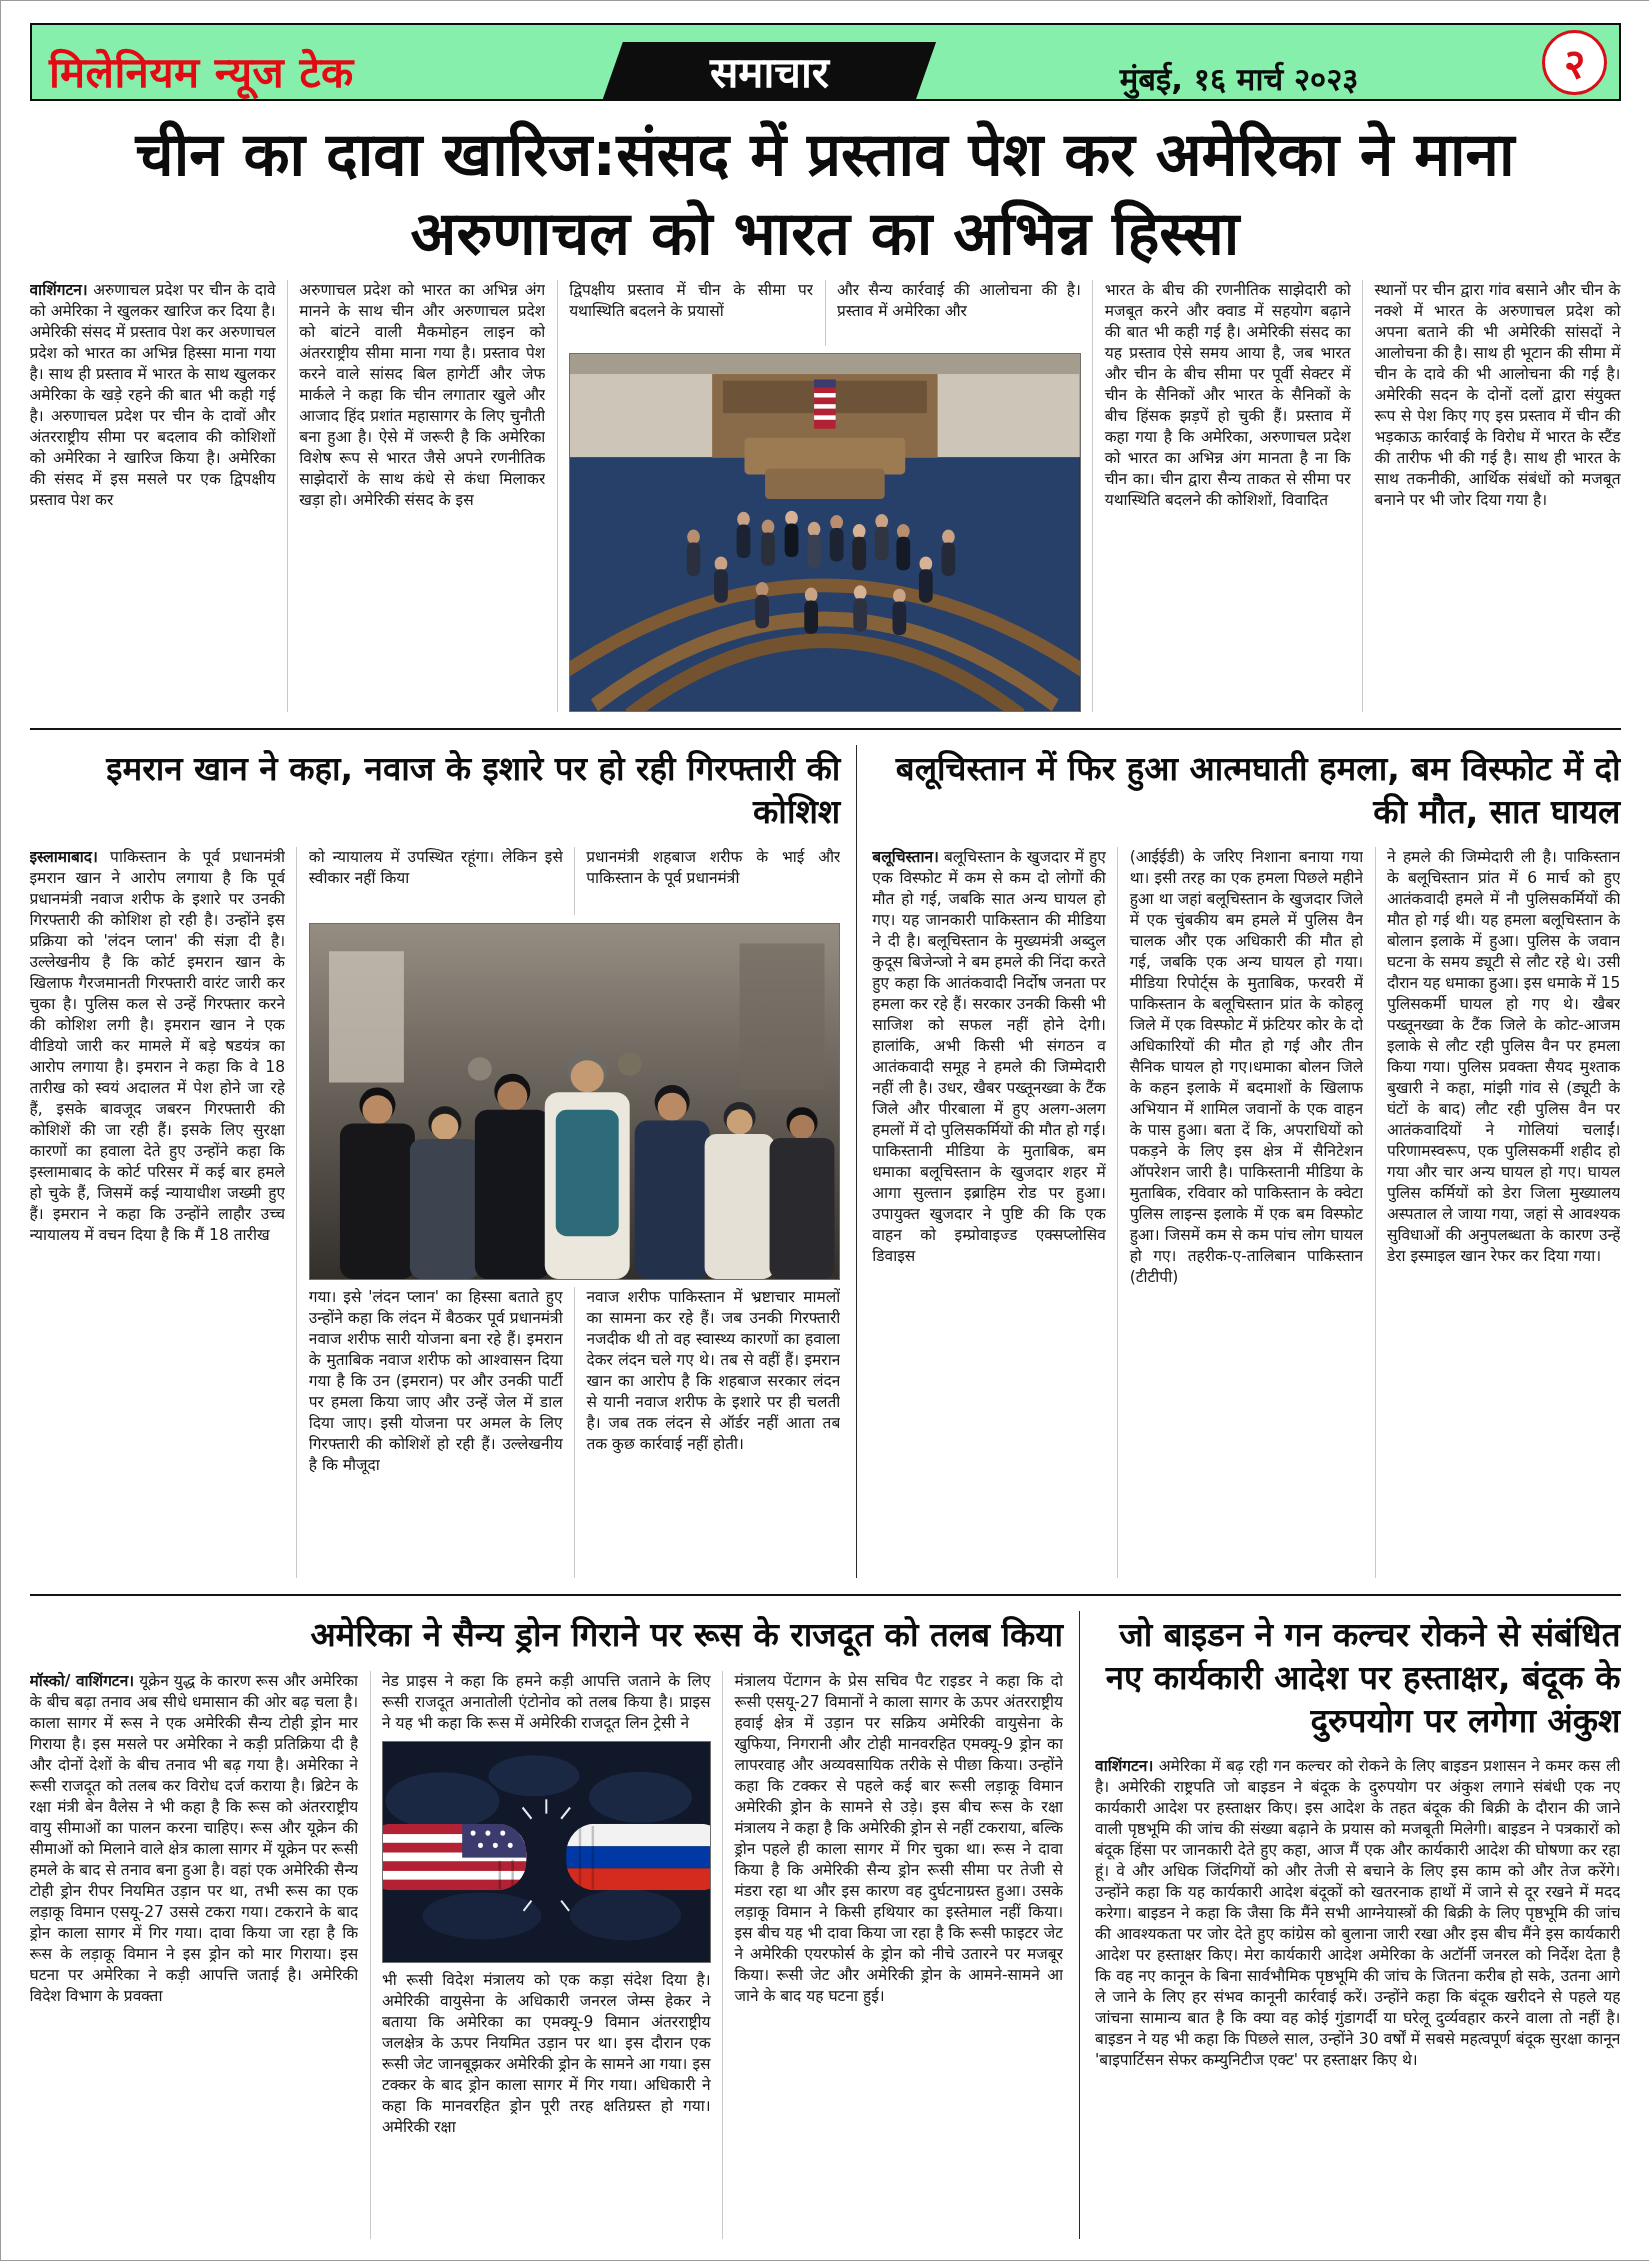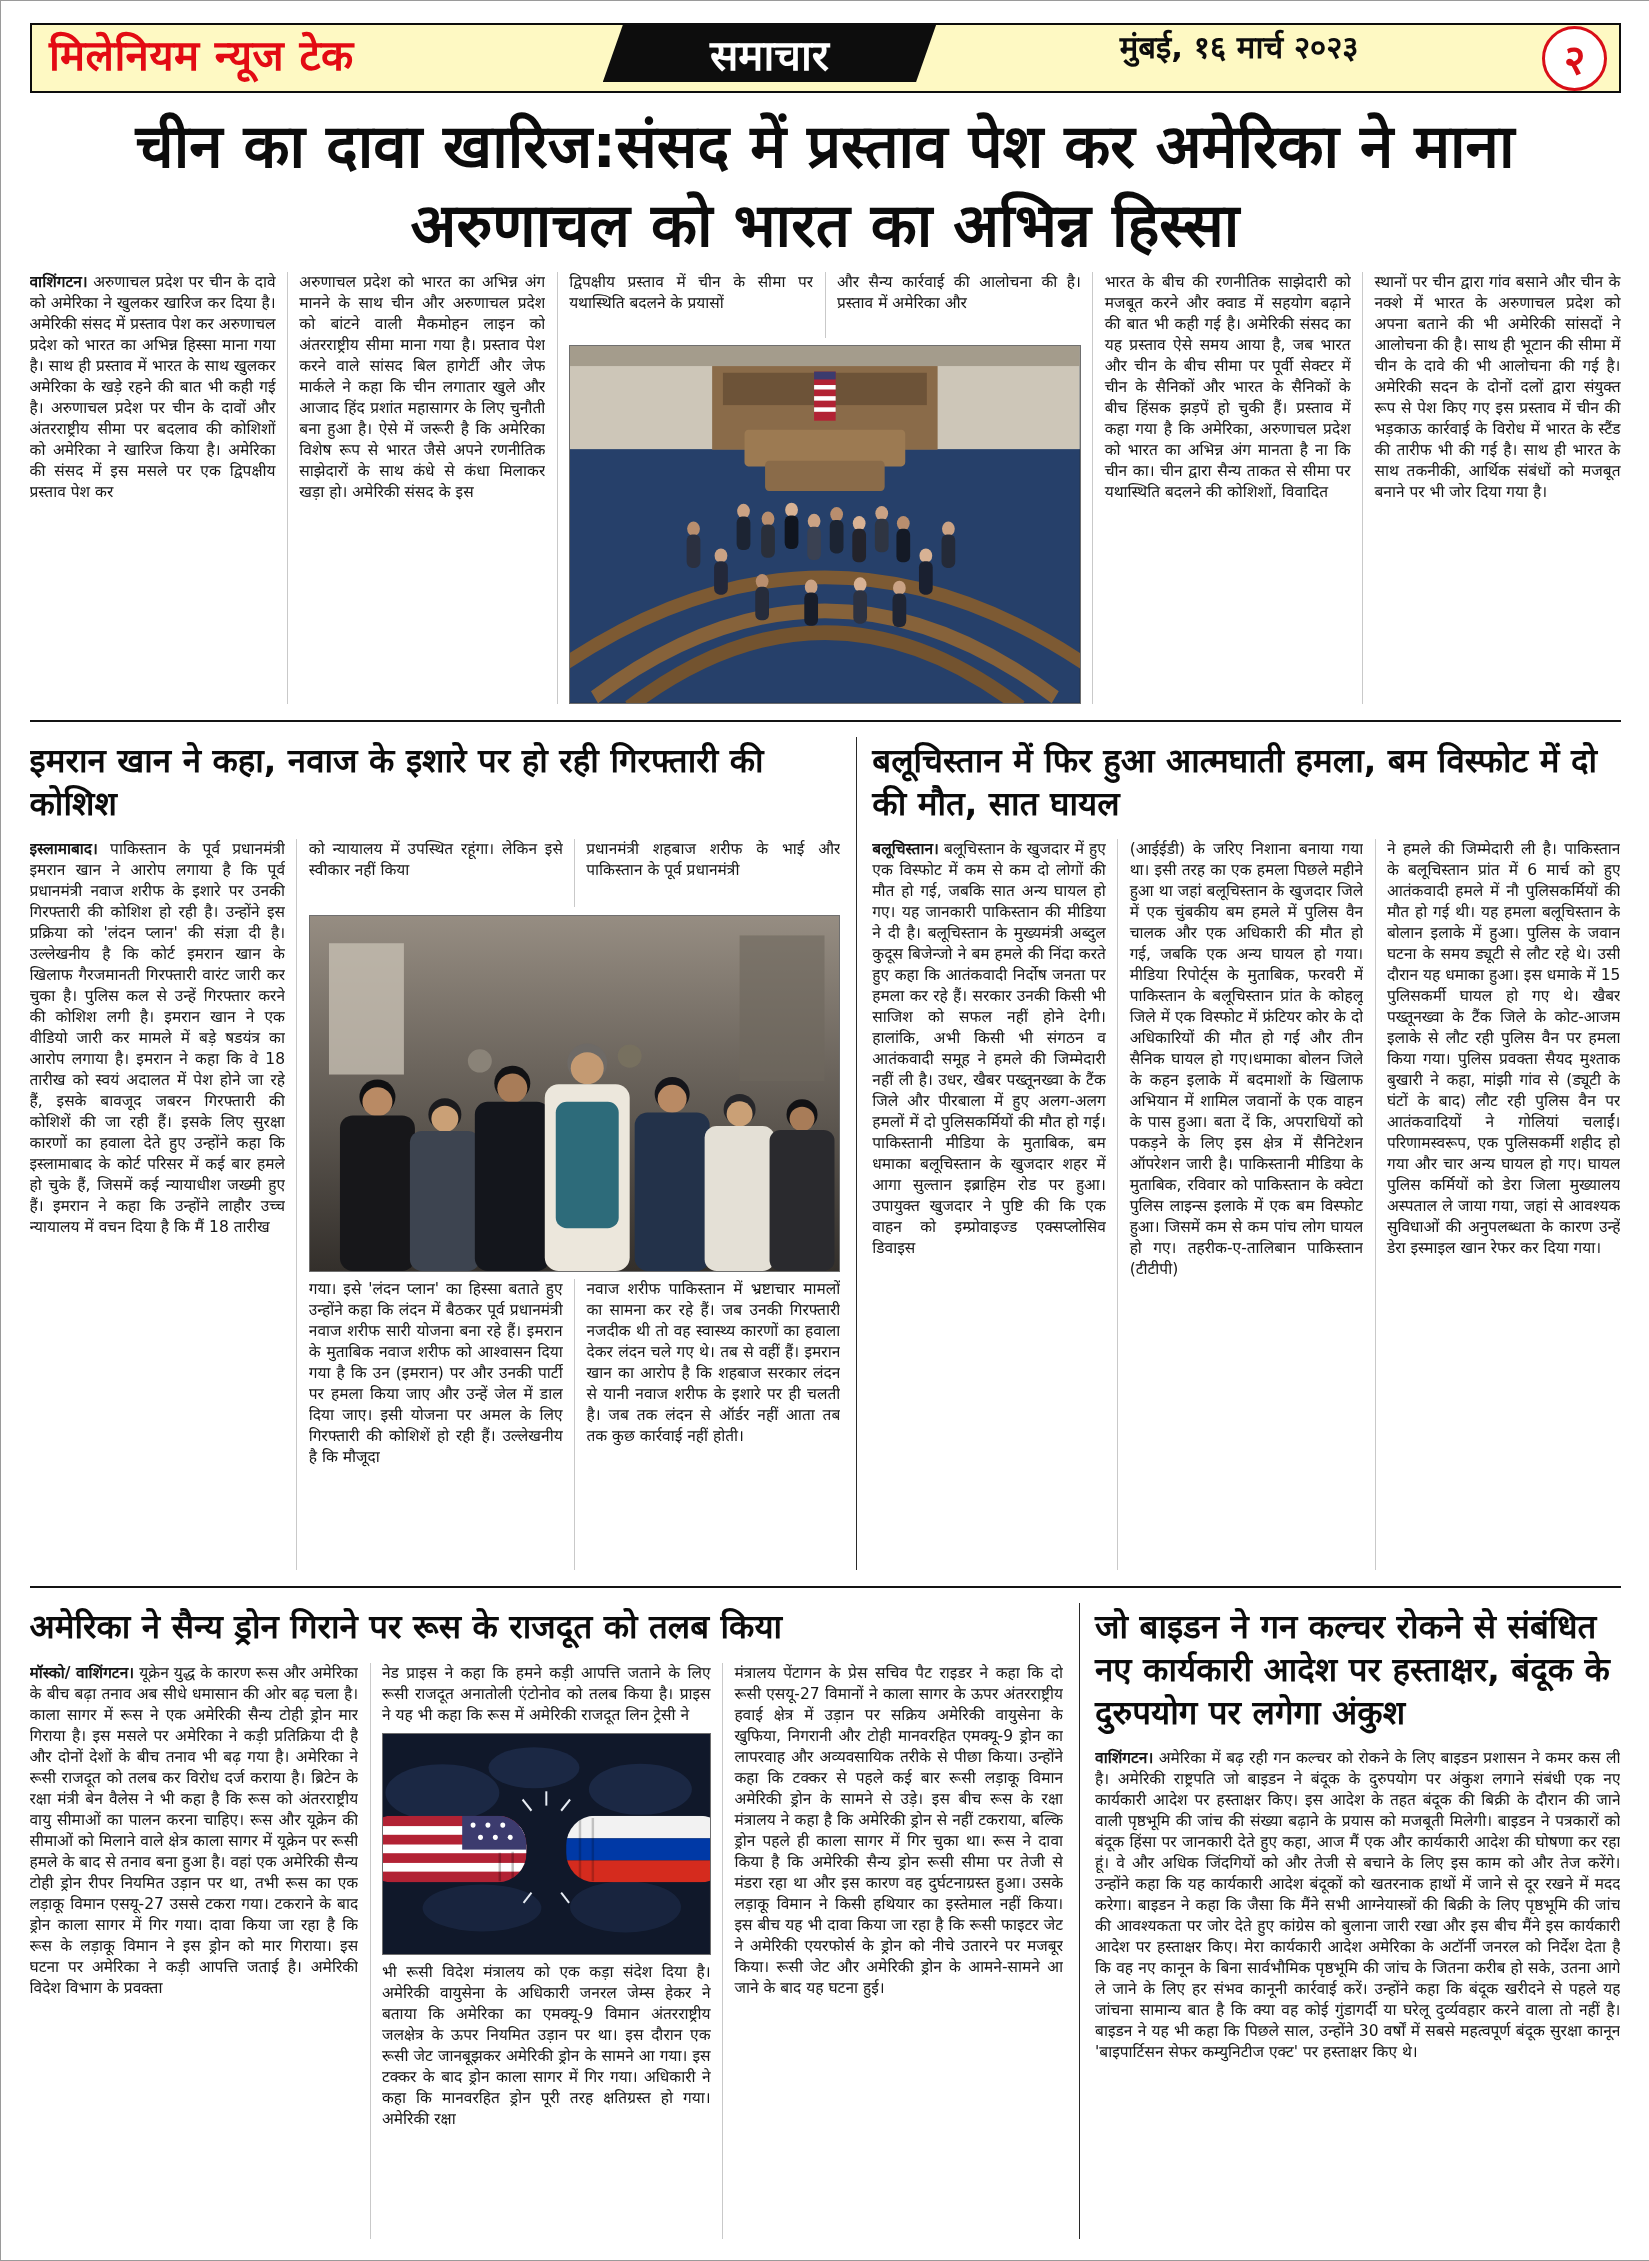--- a/index.html
+++ b/index.html
@@ -1,29 +1,29 @@
 <!DOCTYPE html>
 <html lang="hi" style="font-size:8.3px"><head>
 <meta charset="utf-8">
 <style>
   *{margin:0;padding:0;box-sizing:border-box}
   html,body{background:#e9e9e9}
   body{font-family:"DejaVu Sans","Liberation Sans",sans-serif;color:#141414}
   .page{width:1650px;height:2261px;margin:0 auto;background:#ffffff;border:0.5px solid #9a9a9a;padding:22px 28.5px 21px;display:flex;flex-direction:column}
 
   
-  .masthead{display:flex;align-items:flex-start;height:70px;background:#fef9c3;border:2.1px solid #0d0d0d}
+  .masthead{display:flex;align-items:flex-end;height:78px;background:#86efac;border:2.1px solid #0d0d0d}
   .brand{flex:0 0 36%;display:flex;align-items:center;padding-left:17.6px;color:#e30b13;font-size:42px;font-weight:800;letter-spacing:0.5px;white-space:nowrap}
   .section-badge{flex:0 0 21%;background:#0d0d0d;color:#ffffff;font-size:42px;font-weight:800;display:flex;align-items:center;justify-content:center;clip-path:polygon(6% 0,100% 0,94% 100%,0 100%)}
   .date-box{flex:1;display:flex;align-items:center;justify-content:center;font-size:31px;font-weight:700;color:#0d0d0d}
   .pageno{flex:0 0 auto;align-self:center;width:65px;height:65px;margin-right:11.4px;border-radius:50%;background:#ffffff;border:3.6px solid #d90f18;color:#d90f18;font-size:41px;font-weight:800;display:flex;align-items:center;justify-content:center}
 
   
   .lead-headline{font-size:60px;line-height:1.32;font-weight:800;text-align:center;color:#0c0c0c;margin:13.5px 3.1px 7.2px}
-  h2.story-head{font-size:33px;line-height:1.3;font-weight:800;text-align:left;color:#0c0c0c;margin:3.1px 0 13.5px}
+  h2.story-head{font-size:33px;line-height:1.3;font-weight:800;text-align:right;color:#0c0c0c;margin:3.1px 0 13.5px}
   h2.story-head.small{font-size:33px}
 
   
   .cols{display:flex}
   .cols>*{flex:1;min-width:0}
   .cols>*+*{border-left:0.5px solid #c9c9c9;margin-left:11.4px;padding-left:11.4px}
   .col{font-size:15.5px;line-height:21px;text-align:justify;overflow:hidden;color:#161616}
   .dl{font-weight:800}
   .span2{flex:2.08}
 

